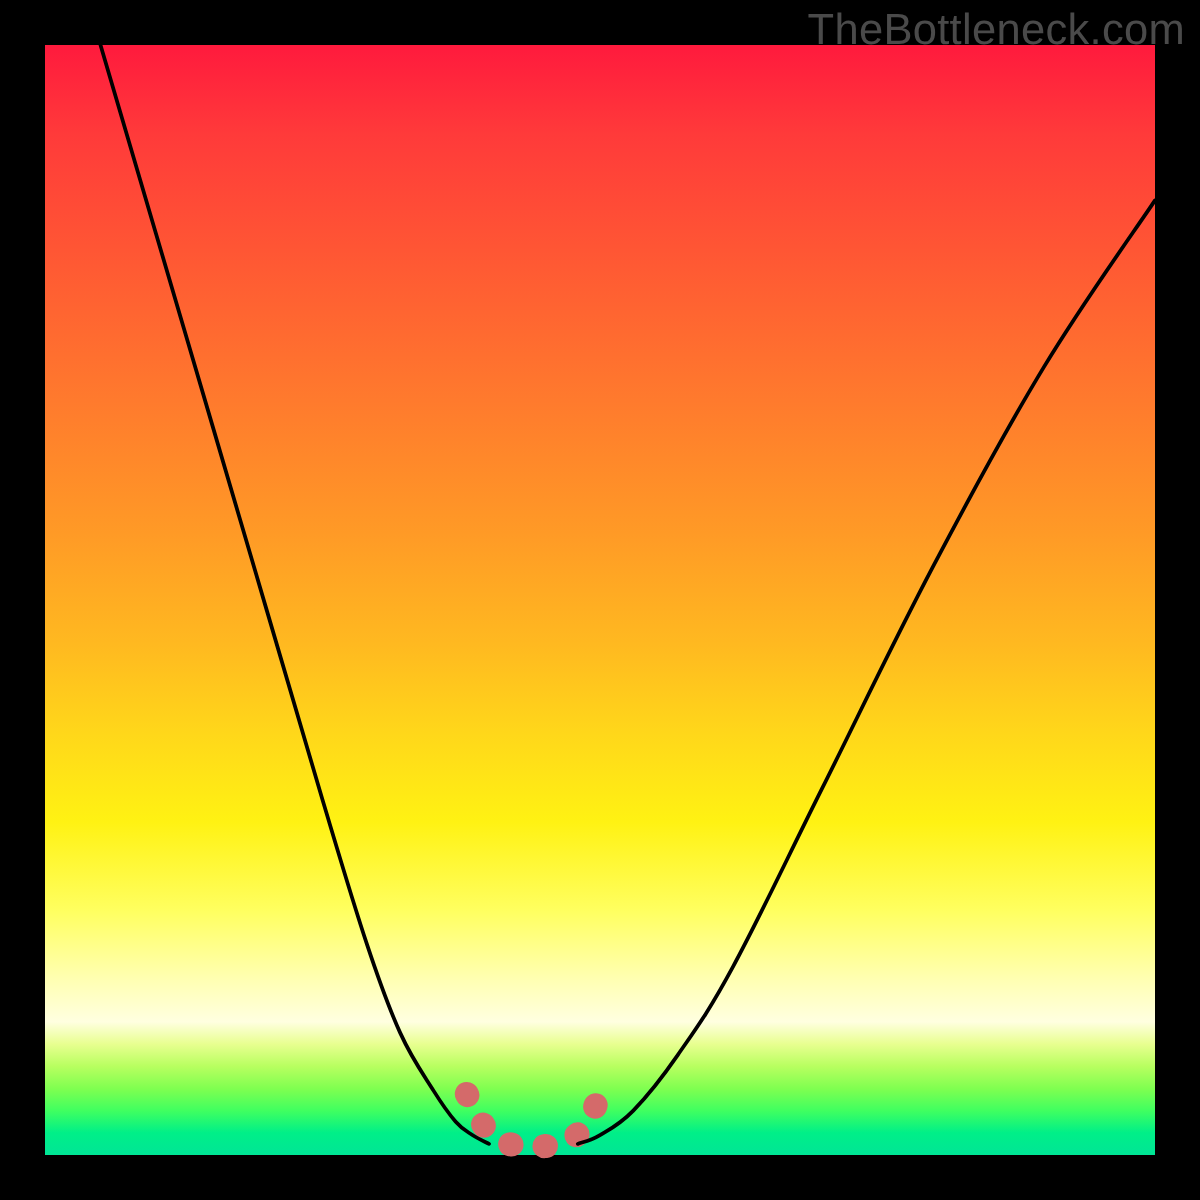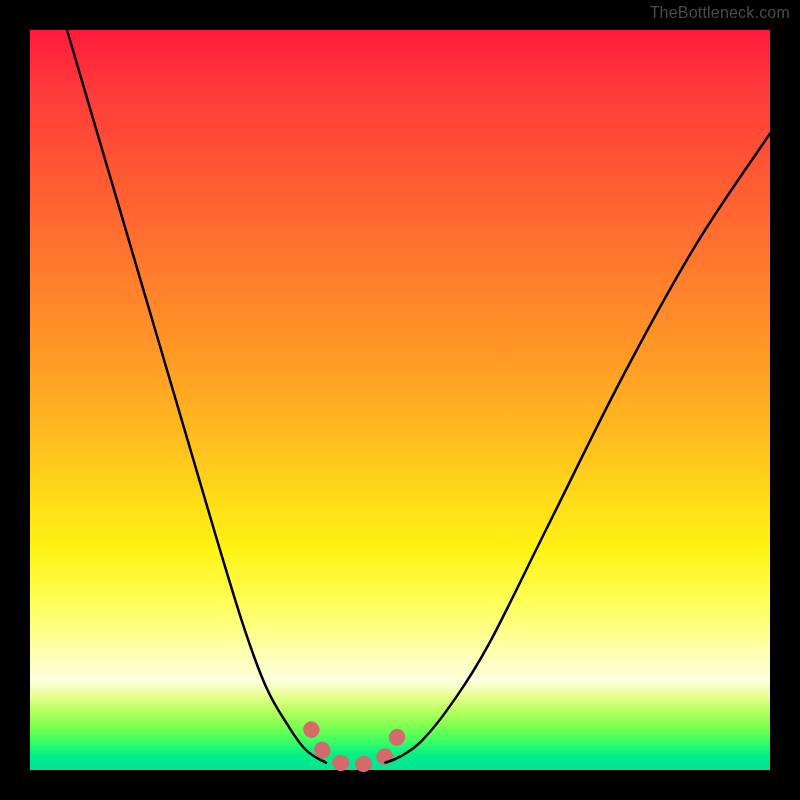--- a/index.html
+++ b/index.html
@@ -42,21 +42,21 @@
       #40ff60 96%,
       #00ef88 98%,
       #00e596 100%
     );
   }
   .watermark {
     position: absolute;
     top: 4px;
     right: 10px;
     color: #4a4a4a;
-    font-size: 16px;
+    font-size: 29px;
     font-weight: 500;
     letter-spacing: 0.2px;
     user-select: none;
   }
   svg.curves {
     position: absolute;
     left: 0;
     top: 0;
     width: 740px;
     height: 740px;

